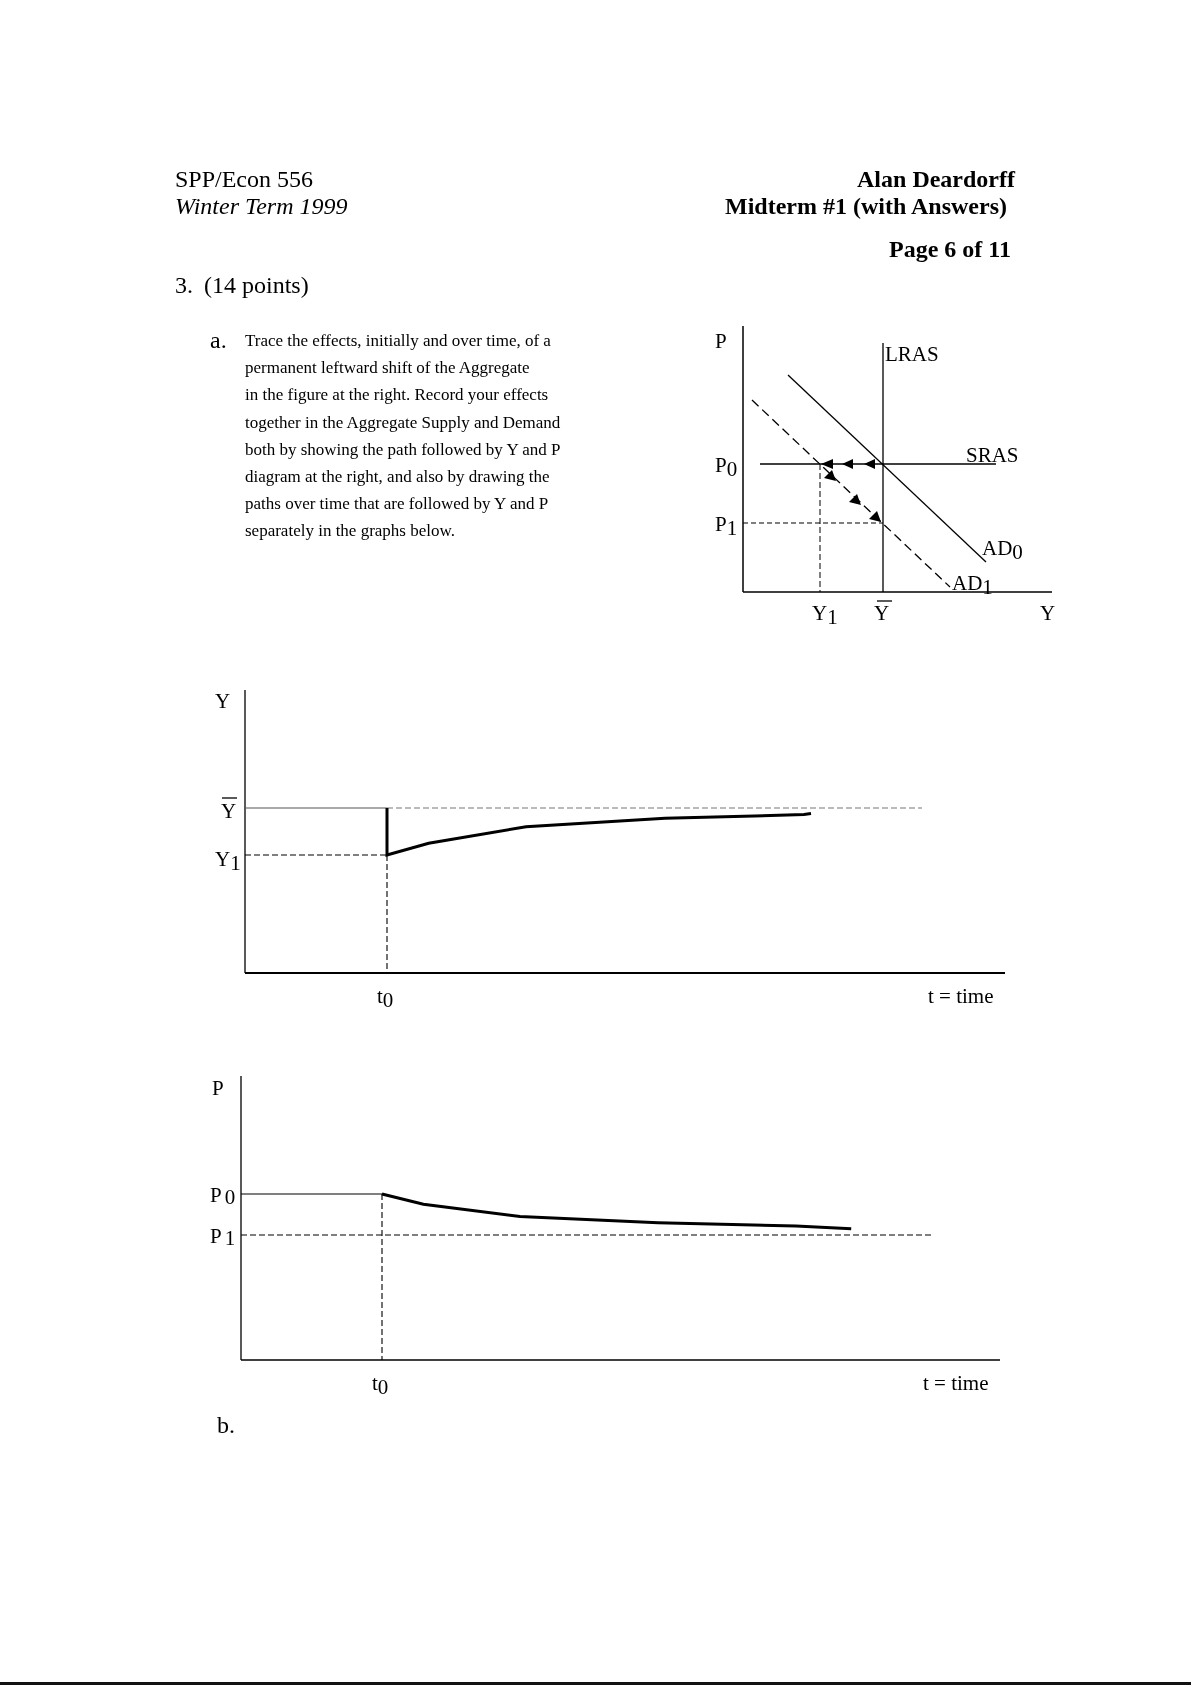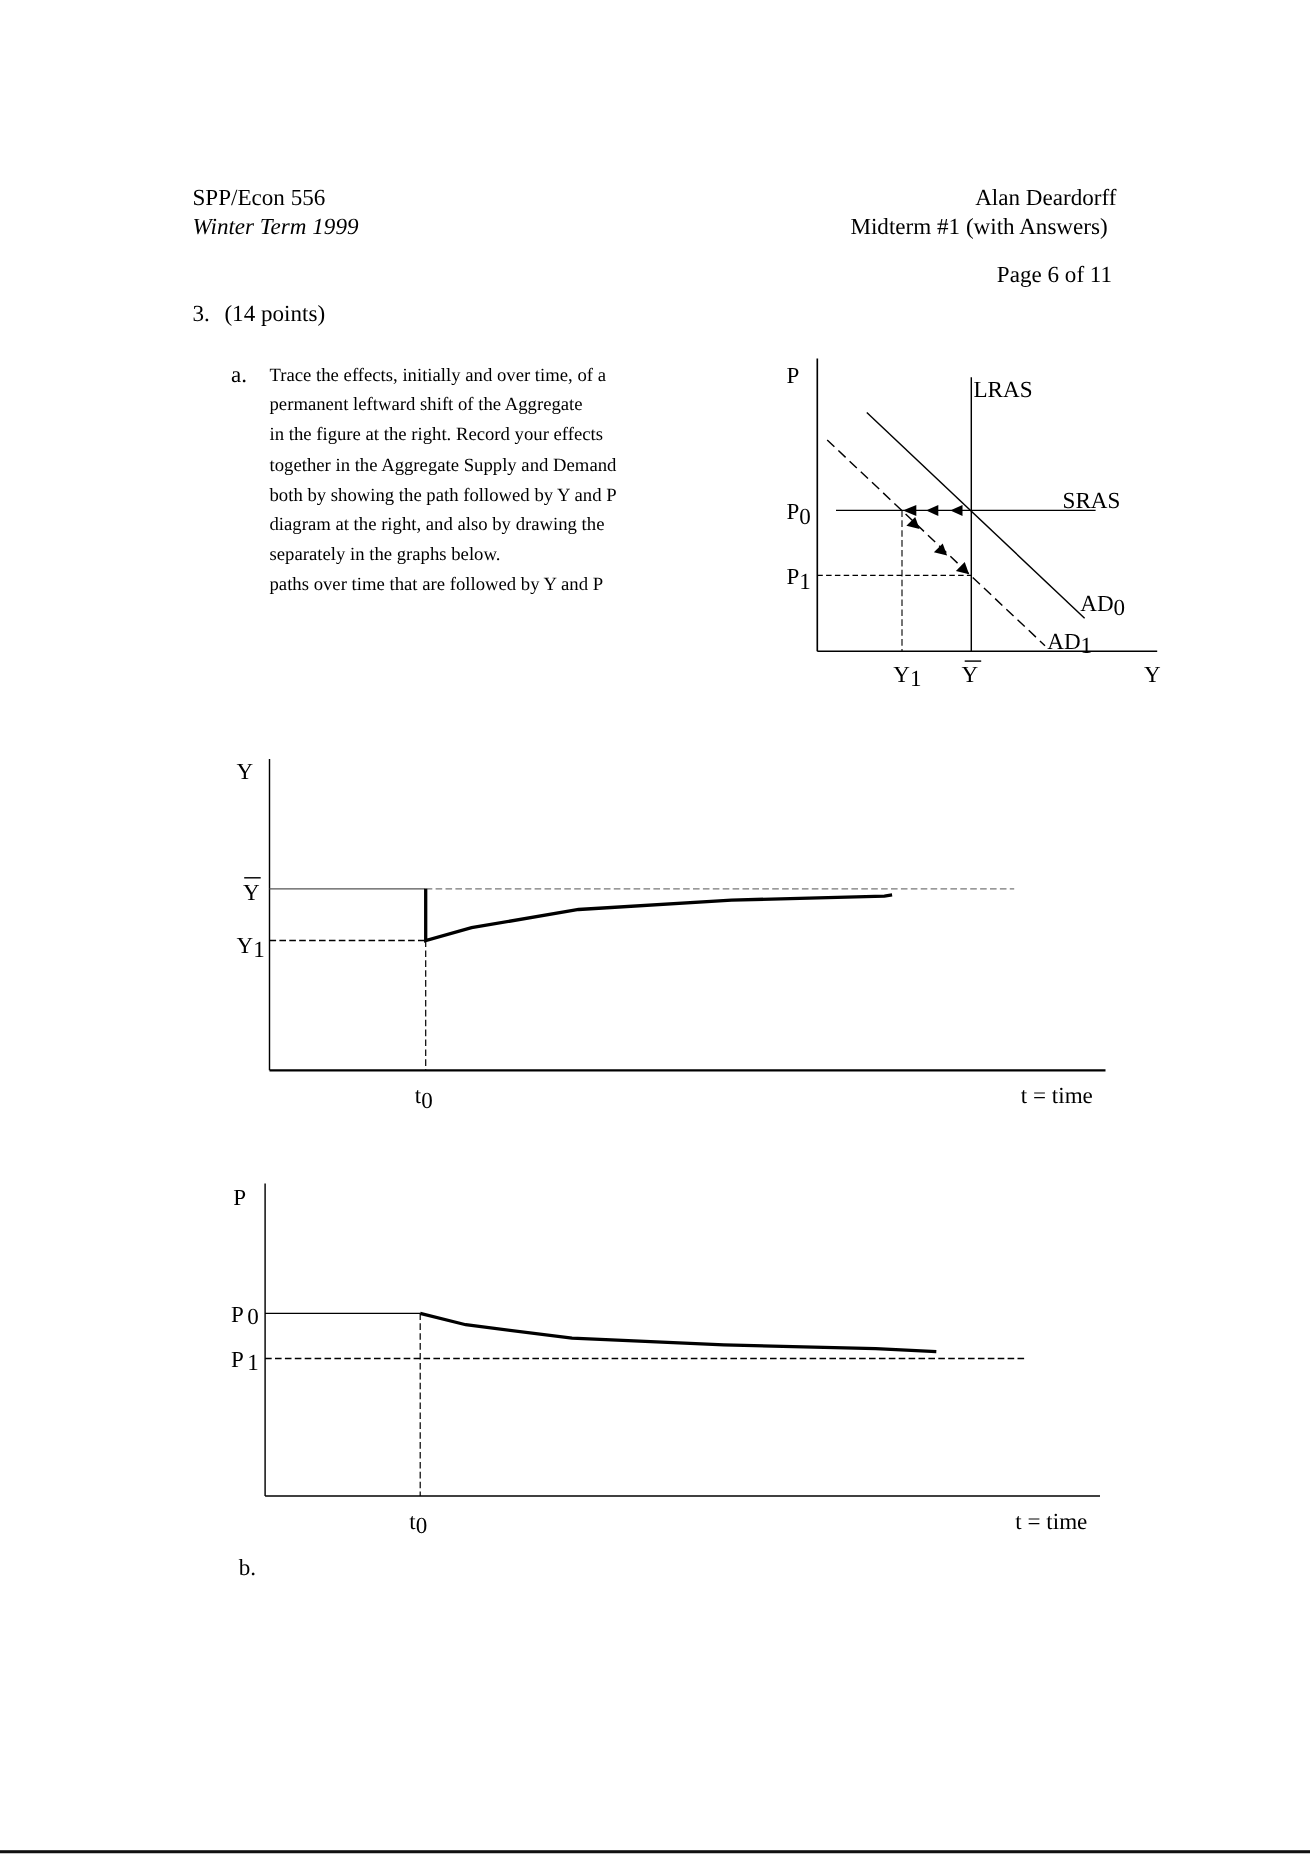--- a/index.html
+++ b/index.html
@@ -1,19 +1,19 @@
 <!DOCTYPE html>
 <html><head>
 <meta charset="utf-8">
 <style>
   html, body { margin: 0; padding: 0; background: #ffffff; }
   body { width: 1191px; height: 1685px; position: relative; overflow: hidden;
          font-family: "Liberation Serif", serif; color: #000; }
-  .t { position: absolute; font-size: 21px; line-height: 27px; white-space: nowrap; }
-  .right { text-align: left; }
+  .t { position: absolute; font-size: 24px; line-height: 27px; white-space: nowrap; }
+  .right { text-align: left; font-weight: bold; }
   #q-body { position: absolute; left: 245px; top: 327px; width: 440px; font-size: 17px; line-height: 27.2px; }
   #q-body .line { display: block; white-space: nowrap; }
   svg { position: absolute; left: 0; top: 0; }
   svg text { font-family: "Liberation Serif", serif; font-size: 21px; fill: #000; }
   .bottom-rule { position: absolute; left: 0; top: 1682px; width: 1191px; height: 3px; background: #111; }
 </style>
 </head>
 <body>
 
 <div class="t" style="left:175px; top:166px;">SPP/Econ 556</div>
@@ -25,22 +25,22 @@
 <div class="t" style="left:175px; top:272px;">3.</div>
 <div class="t" style="left:204px; top:272px;">(14 points)</div>
 <div class="t" style="left:210px; top:327px;">a.</div>
 <div id="q-body">
   <span class="line">Trace the effects, initially and over time, of a</span>
   <span class="line">permanent leftward shift of the Aggregate</span>
   <span class="line">in the figure at the right.  Record your effects</span>
   <span class="line">together in the Aggregate Supply and Demand</span>
   <span class="line">both by showing the path followed by Y and P</span>
   <span class="line">diagram at the right, and also by drawing the</span>
+  <span class="line">paths over time that are followed by Y and P</span>
   <span class="line">separately in the graphs below.</span>
-  <span class="line">paths over time that are followed by Y and P</span>
 </div>
 <div class="t" style="left:217px; top:1412px;">b.</div>
 
 <svg width="1191" height="1685">
   <defs>
     <marker id="arrowL" viewBox="0 0 10 10" refX="2" refY="5" markerWidth="9" markerHeight="9" orient="auto">
       <path d="M0,5 L10,0 L10,10 Z" fill="#000"></path>
     </marker>
   </defs>
 

